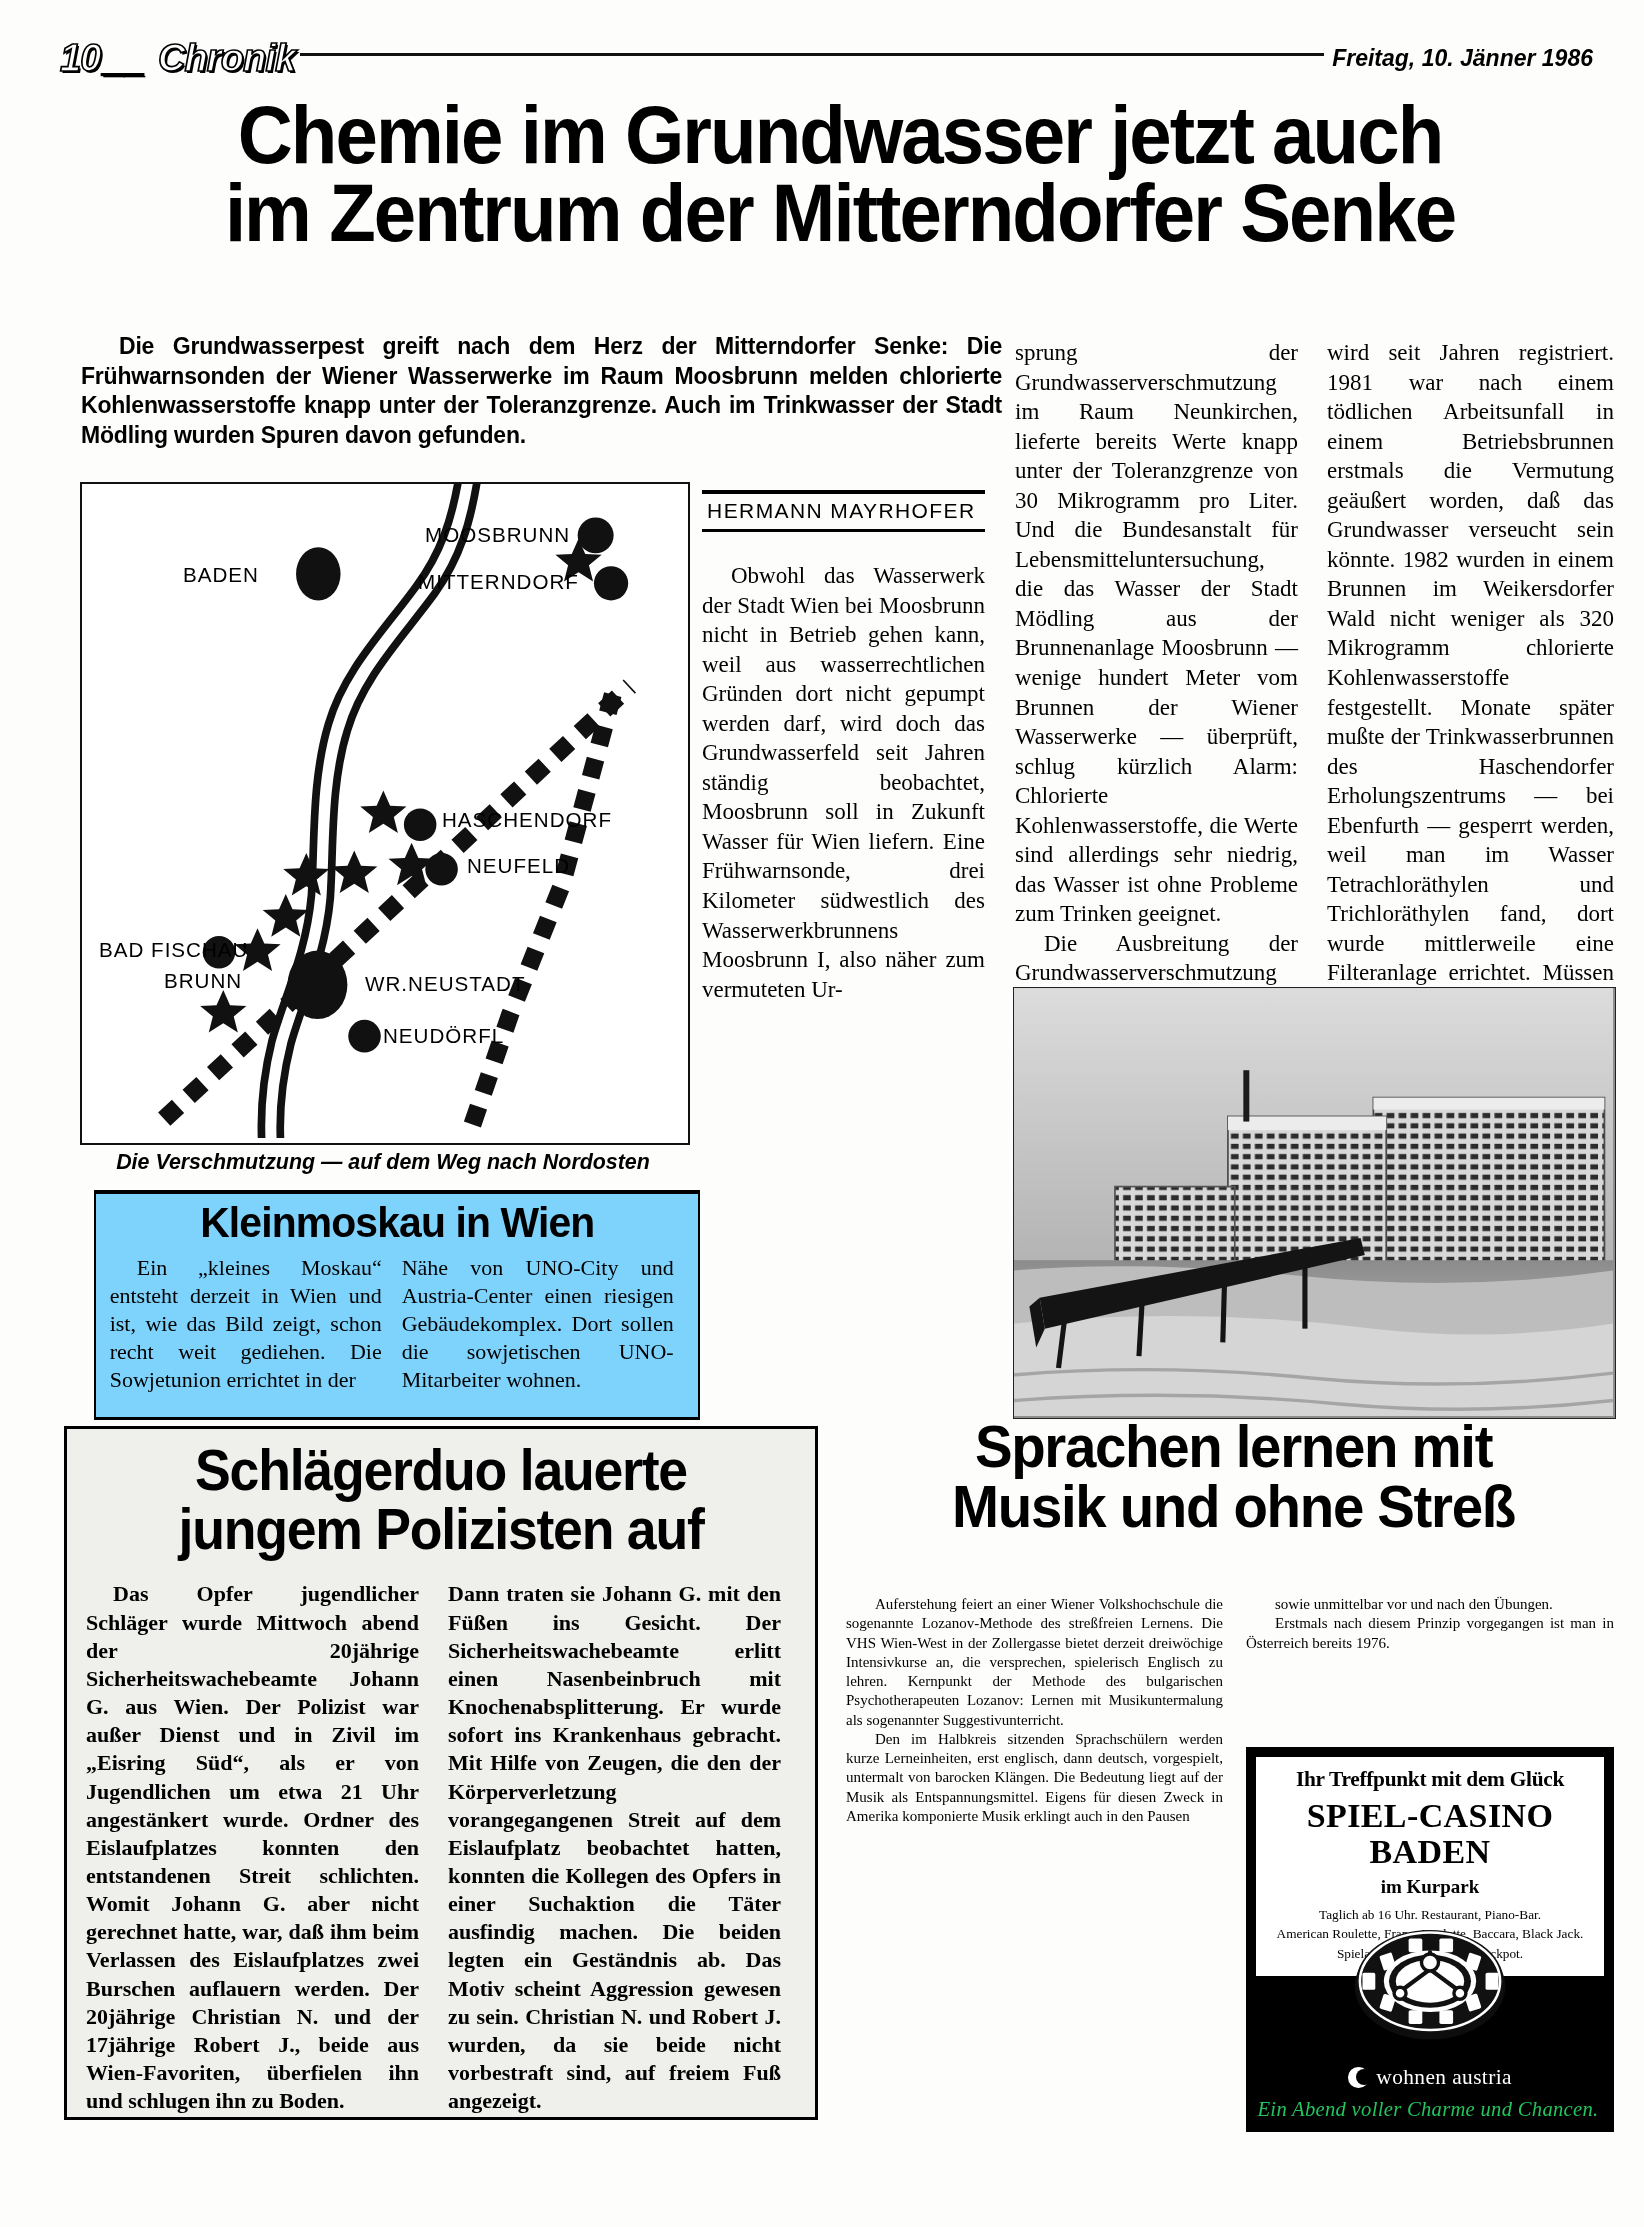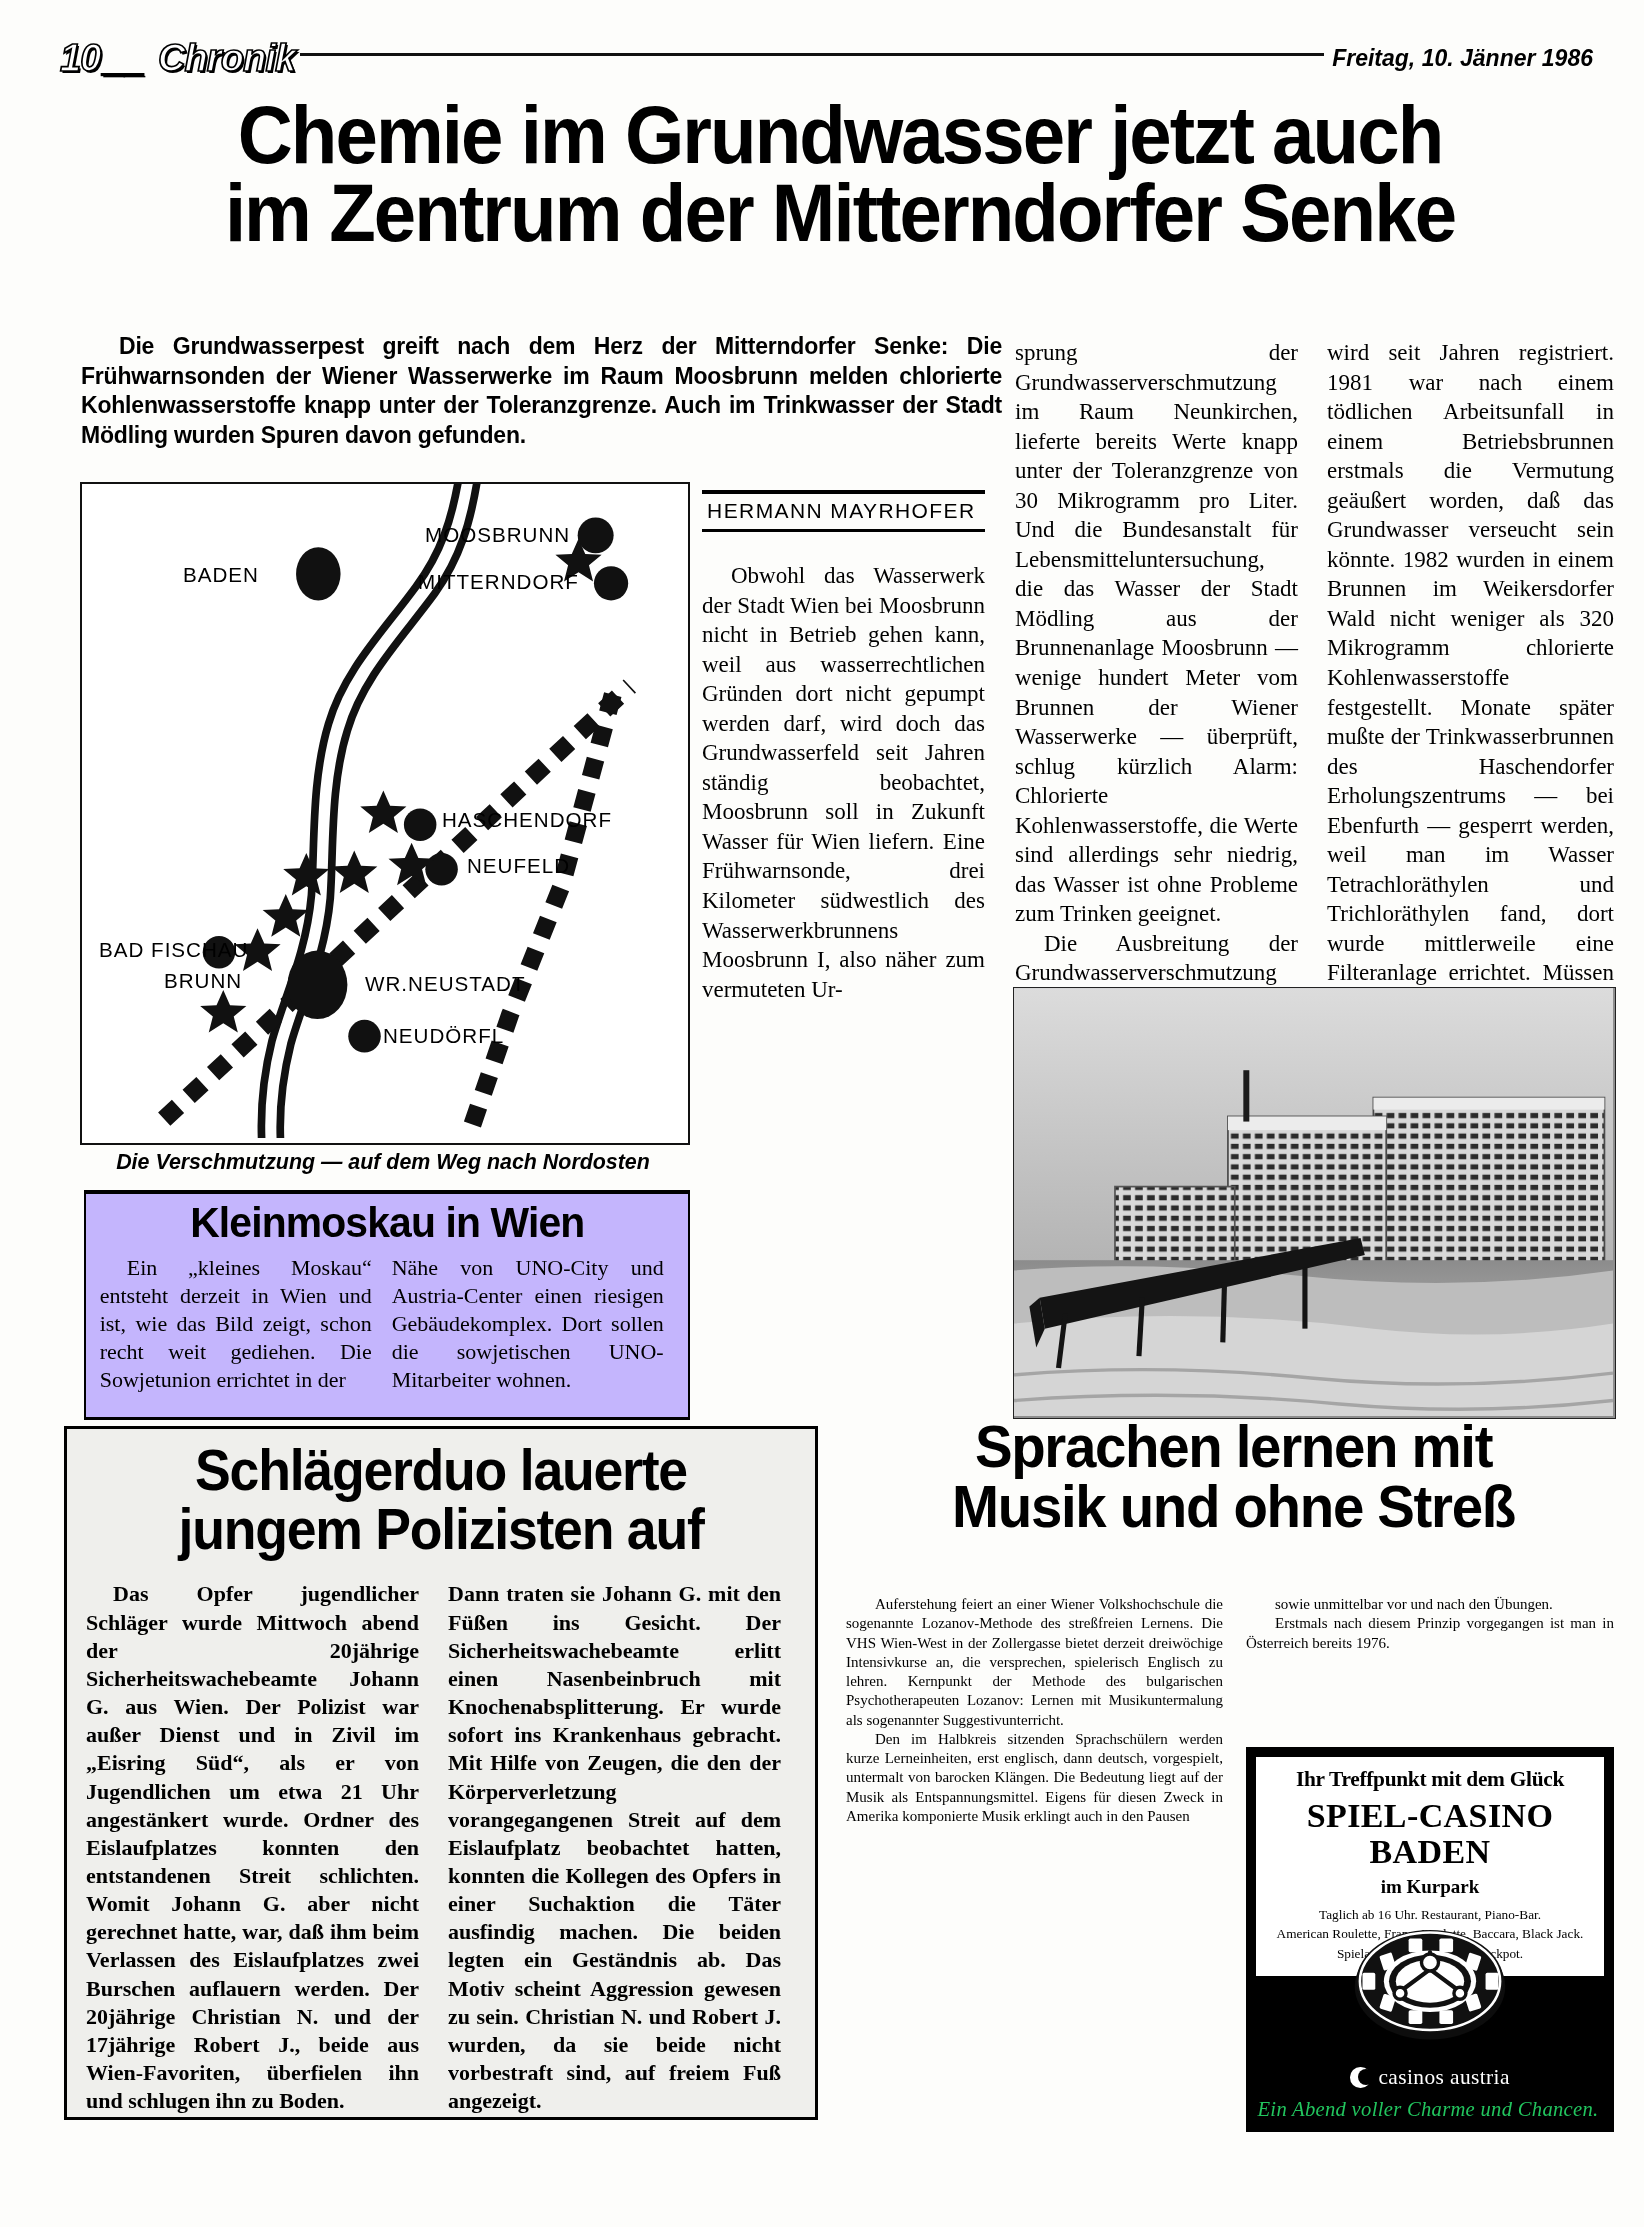--- a/index.html
+++ b/index.html
@@ -159,30 +159,30 @@
     width: 601px;
     height: 430px;
     border: 1.7px solid #222;
     overflow: hidden;
     background: #8e8e8e;
   }
 
   
   .kw-block {
     position: absolute;
-    left: 84px;
+    left: 94px;
     top: 1190px;
     width: 606px;
     height: 230px;
     border-top: 4.3px solid #000;
     border-bottom: 3.4px solid #000;
     border-left: 2.6px solid #000;
     border-right: 2.6px solid #000;
     box-sizing: border-box;
-    background: #c4b5fd;
+    background: #7dd3fc;
     padding: 6.9px 13.7px 0 13.7px;
   }
   .kw-head {
     text-align: center;
     font-family: "Liberation Sans", sans-serif;
     font-weight: 700;
     font-size: 43px;
     line-height: 1;
     letter-spacing: -0.9px;
     transform: scaleX(0.95);
@@ -585,19 +585,19 @@
           </g>
           <circle cx="93" cy="52" r="10" fill="#fff" stroke="#111" stroke-width="4"></circle>
           <circle cx="58" cy="88" r="7" fill="#fff" stroke="#111" stroke-width="4"></circle>
           <circle cx="128" cy="88" r="7" fill="#fff" stroke="#111" stroke-width="4"></circle>
         </g>
       </svg>
     </div>
 
     <div class="ad-brand">
       <span class="moon"></span>
-      <span>casinos austria</span>
+      <span>wohnen austria</span>
     </div>
     <div class="ad-slogan">Ein Abend voller Charme und Chancen.</div>
   </div>
 
 </div>
 
 
 </body></html>

